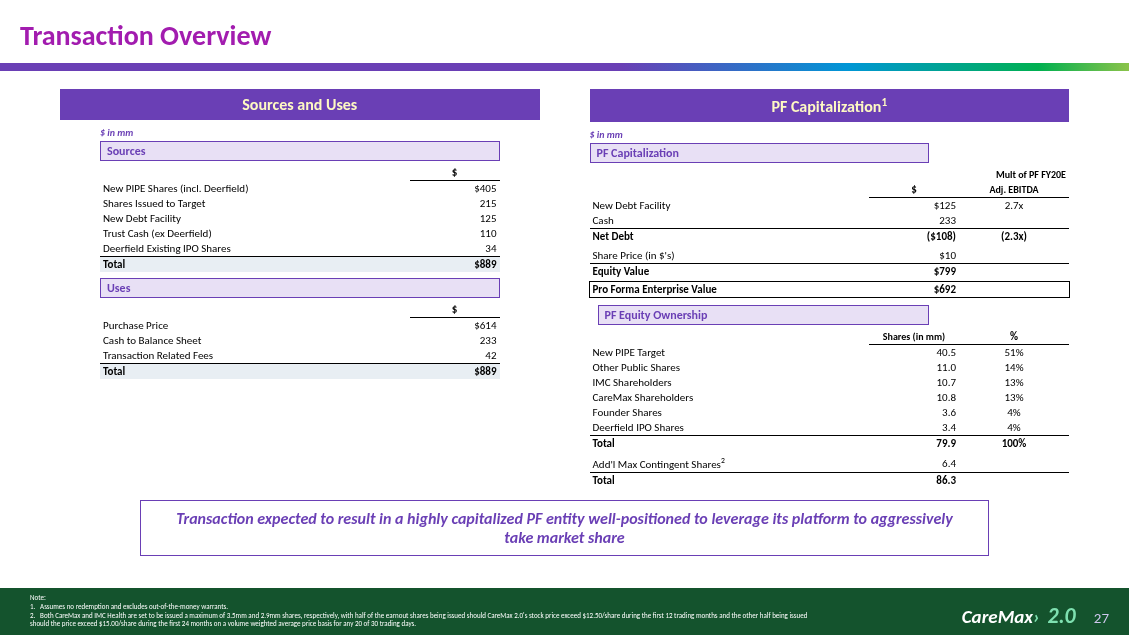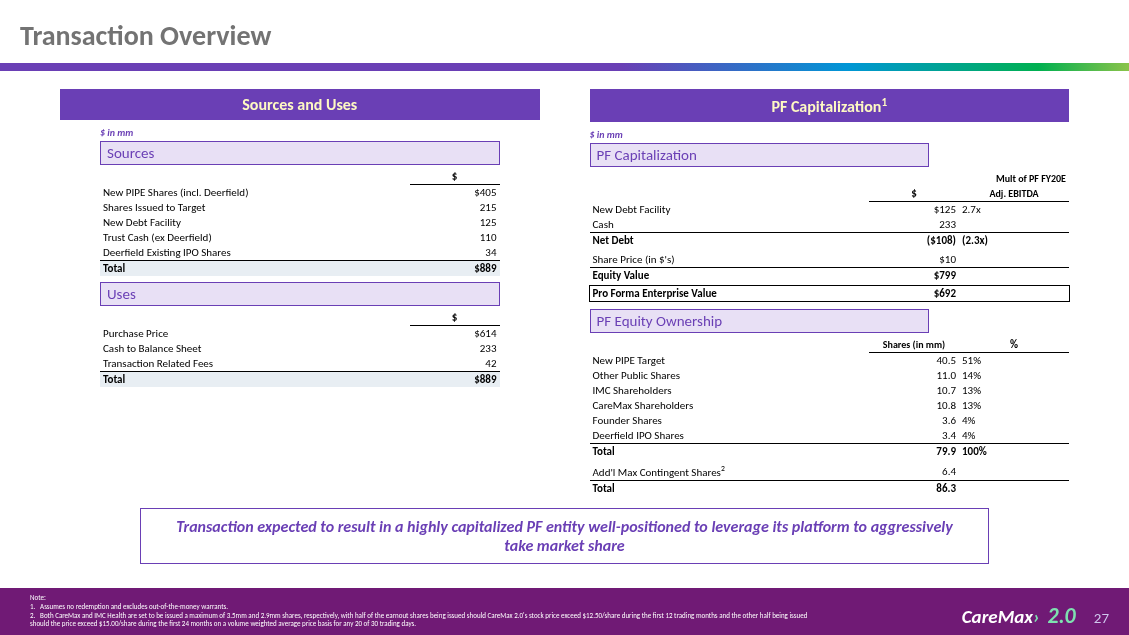--- a/index.html
+++ b/index.html
@@ -8,21 +8,21 @@
     width: 1129px;
     height: 635px;
     background: #fff;
     position: relative;
     font-size: 11px;
     color: #000;
   }
   .title {
     font-size: 28px;
     font-weight: bold;
-    color: #737373;
+    color: #a21caf;
     padding: 18px 0 10px 20px;
   }
   .gradient-bar {
     height: 8px;
     width: 100%;
     background: linear-gradient(90deg, #6a3fb5 0%, #6a3fb5 55%, #0096d6 75%, #00b050 92%, #8bc34a 100%);
     margin-bottom: 18px;
   }
   .columns { display: flex; padding: 0 60px 0 60px; gap: 50px; }
   .col { flex: 1; }
@@ -32,52 +32,52 @@
     font-weight: bold;
     font-size: 16px;
     text-align: center;
     padding: 6px 0;
     margin-bottom: 6px;
   }
   .unit-label { color: #6a3fb5; font-style: italic; font-weight: bold; font-size: 10px; margin: 2px 0 2px 40px; }
   .sub-header {
     background: #e8e0f5;
     color: #6a3fb5;
-    font-weight: normal;
+    font-weight: bold;
     border: 1px solid #6a3fb5;
     padding: 2px 6px;
-    font-size: 15px;
+    font-size: 12px;
     margin: 2px 40px 4px 40px;
   }
   .data-block { margin: 0 40px 6px 40px; }
   table { width: 100%; border-collapse: collapse; font-size: 11px; }
   td { padding: 1px 3px; }
   .col-val { text-align: right; width: 90px; }
-  .col-val2 { text-align: left; width: 110px; }
+  .col-val2 { text-align: center; width: 110px; }
   .hdr-underline { border-bottom: 1.5px solid #000; font-weight: bold; text-align: center; }
   .row-underline td { border-bottom: 1px solid #000; }
   .total-row { font-weight: bold; background: #e8eef3; }
   .total-row td { border-top: 1px solid #000; }
   .bold-row { font-weight: bold; }
   .bold-row td { border-top: 1px solid #000; }
   .boxed-row { outline: 1px solid #000; font-weight: bold; }
   .callout {
     margin: 12px 140px 0 140px;
     border: 1.5px solid #6a3fb5;
     padding: 8px 20px;
     color: #6a3fb5;
     font-style: italic;
     font-weight: bold;
     font-size: 16px;
     text-align: center;
   }
   .footer {
     position: absolute;
     bottom: 0; left: 0; right: 0;
-    background: #701a75;
+    background: #14532d;
     color: #fff;
     padding: 6px 20px 6px 30px;
     display: flex;
     justify-content: space-between;
     align-items: flex-end;
     margin-top: 16px;
   }
   .footnotes { font-size: 7px; line-height: 1.25; max-width: 780px; }
   .brand { display: flex; align-items: baseline; gap: 8px; }
   .brand-name { font-size: 19px; font-weight: bold; font-style: italic; }
@@ -216,21 +216,21 @@
             </tr>
         <tr class="boxed-row">
               <td>Pro Forma Enterprise Value</td>
               <td class="col-val">$692</td>
               <td class="col-val2"></td>
             </tr>
       </tbody>
         </table>
     </div>
 
-    <div class="sub-header" style="margin-left:0;margin-right:140px;margin-top:8px">PF Equity Ownership</div>
+    <div class="sub-header" style="margin-left:8px;margin-right:140px;margin-top:8px">PF Equity Ownership</div>
     <div class="data-block" style="margin:0 0 0 0">
       <table>
         <tbody>
             <tr>
           <td></td>
           <td class="col-val hdr-underline" style="font-size:10px">Shares (in mm)</td>
           <td class="col-val2 hdr-underline">%</td>
         </tr>
         <tr>
               <td>New PIPE Target</td>

